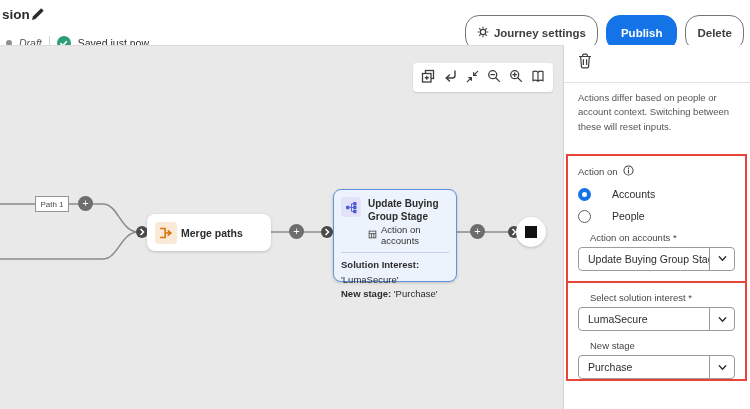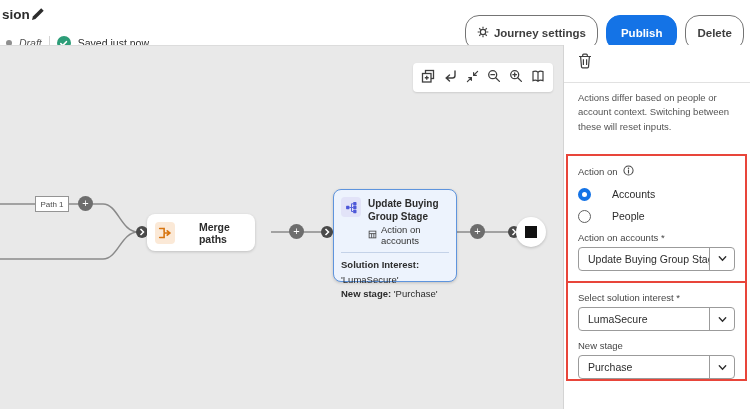--- a/index.html
+++ b/index.html
@@ -26,21 +26,21 @@
 
   
   .canvas { position:absolute; left:0; top:45px; width:563px; height:364px; background:#e9e9e9; border-top:1px solid #dcdcdc; }
   .wires { position:absolute; left:0; top:0; }
   .path-label { position:absolute; left:35px; top:150px; width:34px; height:16px; background:#fff; border:1px solid #949494;
                 border-radius:0; font-size:8px; color:#4b4b4b; display:flex; align-items:center; justify-content:center; }
   .plus-btn { position:absolute; width:15px; height:15px; border-radius:50%; background:#6d6d6d; color:#fff; border:none;
               font-size:11px; line-height:13px; text-align:center; cursor:pointer; padding:0; font-family:inherit; }
   .port { position:absolute; width:12px; height:12px; border-radius:50%; background:#4a4a4a; display:flex; align-items:center; justify-content:center; }
   .node-card { position:absolute; background:#fff; border-radius:8px; box-shadow:0 1px 3px rgba(0,0,0,.18); cursor:pointer; }
-  .merge-card { left:147px; top:168px; width:108px; height:37px; display:flex; align-items:center; gap:24px; padding-left:8px; }
+  .merge-card { left:147px; top:168px; width:124px; height:37px; display:flex; align-items:center; gap:4px; padding-left:8px; }
   .merge-icon { width:22px; height:22px; border-radius:4px; background:#fbe9d7; display:flex; align-items:center; justify-content:center; }
   .merge-label { font-size:10.5px; font-weight:bold; }
   .action-card { left:333px; top:143px; width:124px; height:93px; background:#edf3fd; border:1.5px solid #5e94dd; padding:7px 7px 5px; }
   .action-head { display:flex; gap:7px; }
   .action-icon { width:20px; height:20px; border-radius:4px; background:#e2e3f8; flex:0 0 auto; display:flex; align-items:center; justify-content:center; }
   .action-title { font-size:10px; font-weight:bold; line-height:1.32; }
   .action-sub { margin-left:27px; margin-top:1px; font-size:9.5px; color:#333; display:flex; align-items:center; gap:4px; }
   .action-details { border-top:1px solid #c4d2e8; margin-top:6px; padding-top:5px; font-size:9.5px; line-height:1.5; }
   .action-details b { font-weight:bold; }
   .end-node { position:absolute; left:516px; top:171px; width:30px; height:30px; border-radius:50%; background:#fff;
@@ -58,21 +58,21 @@
   .panel-desc { padding:8px 14px 20px; font-size:9.5px; color:#545454; line-height:1.5; }
   .red-box { margin:0 3px 0 2px; border:2.5px solid #e8453a; padding:8px 10px 0; }
   .field-label { font-size:9.5px; color:#464646; display:flex; align-items:center; gap:5px; }
   .info-btn { border:none; background:transparent; padding:0; cursor:pointer; display:flex; }
   .radio-row { display:flex; align-items:center; gap:8px; margin-top:9px; cursor:pointer; }
   .radio { width:13px; height:13px; border-radius:50%; background:#fff; }
   .radio.on { border:4px solid #1473e6; }
   .radio.off { border:1.5px solid #606060; }
   .radio-label { font-size:10.5px;margin-left:13px; }
   .fgroup { margin-top:9px; }
-  .fgroup .field-label { margin-bottom:4px; }
+  .fgroup .field-label { margin-bottom:4px;margin-left:12px; }
   .select { height:24px; border:1px solid #9b9b9b; border-radius:4px; background:#fff; display:flex; align-items:stretch; cursor:pointer; }
   .select-value { flex:1; font-size:10.5px; display:flex; align-items:center; padding-left:9px; color:#2c2c2c; white-space:nowrap; overflow:hidden; }
   .select-chev { width:25px; border-left:1px solid #9b9b9b; display:flex; align-items:center; justify-content:center; }
   .red-mid-divider { height:2.5px; background:#e8453a; margin:10px -10px 0; }
 </style>
 </head>
 <body>
 
 <div class="app">
 

